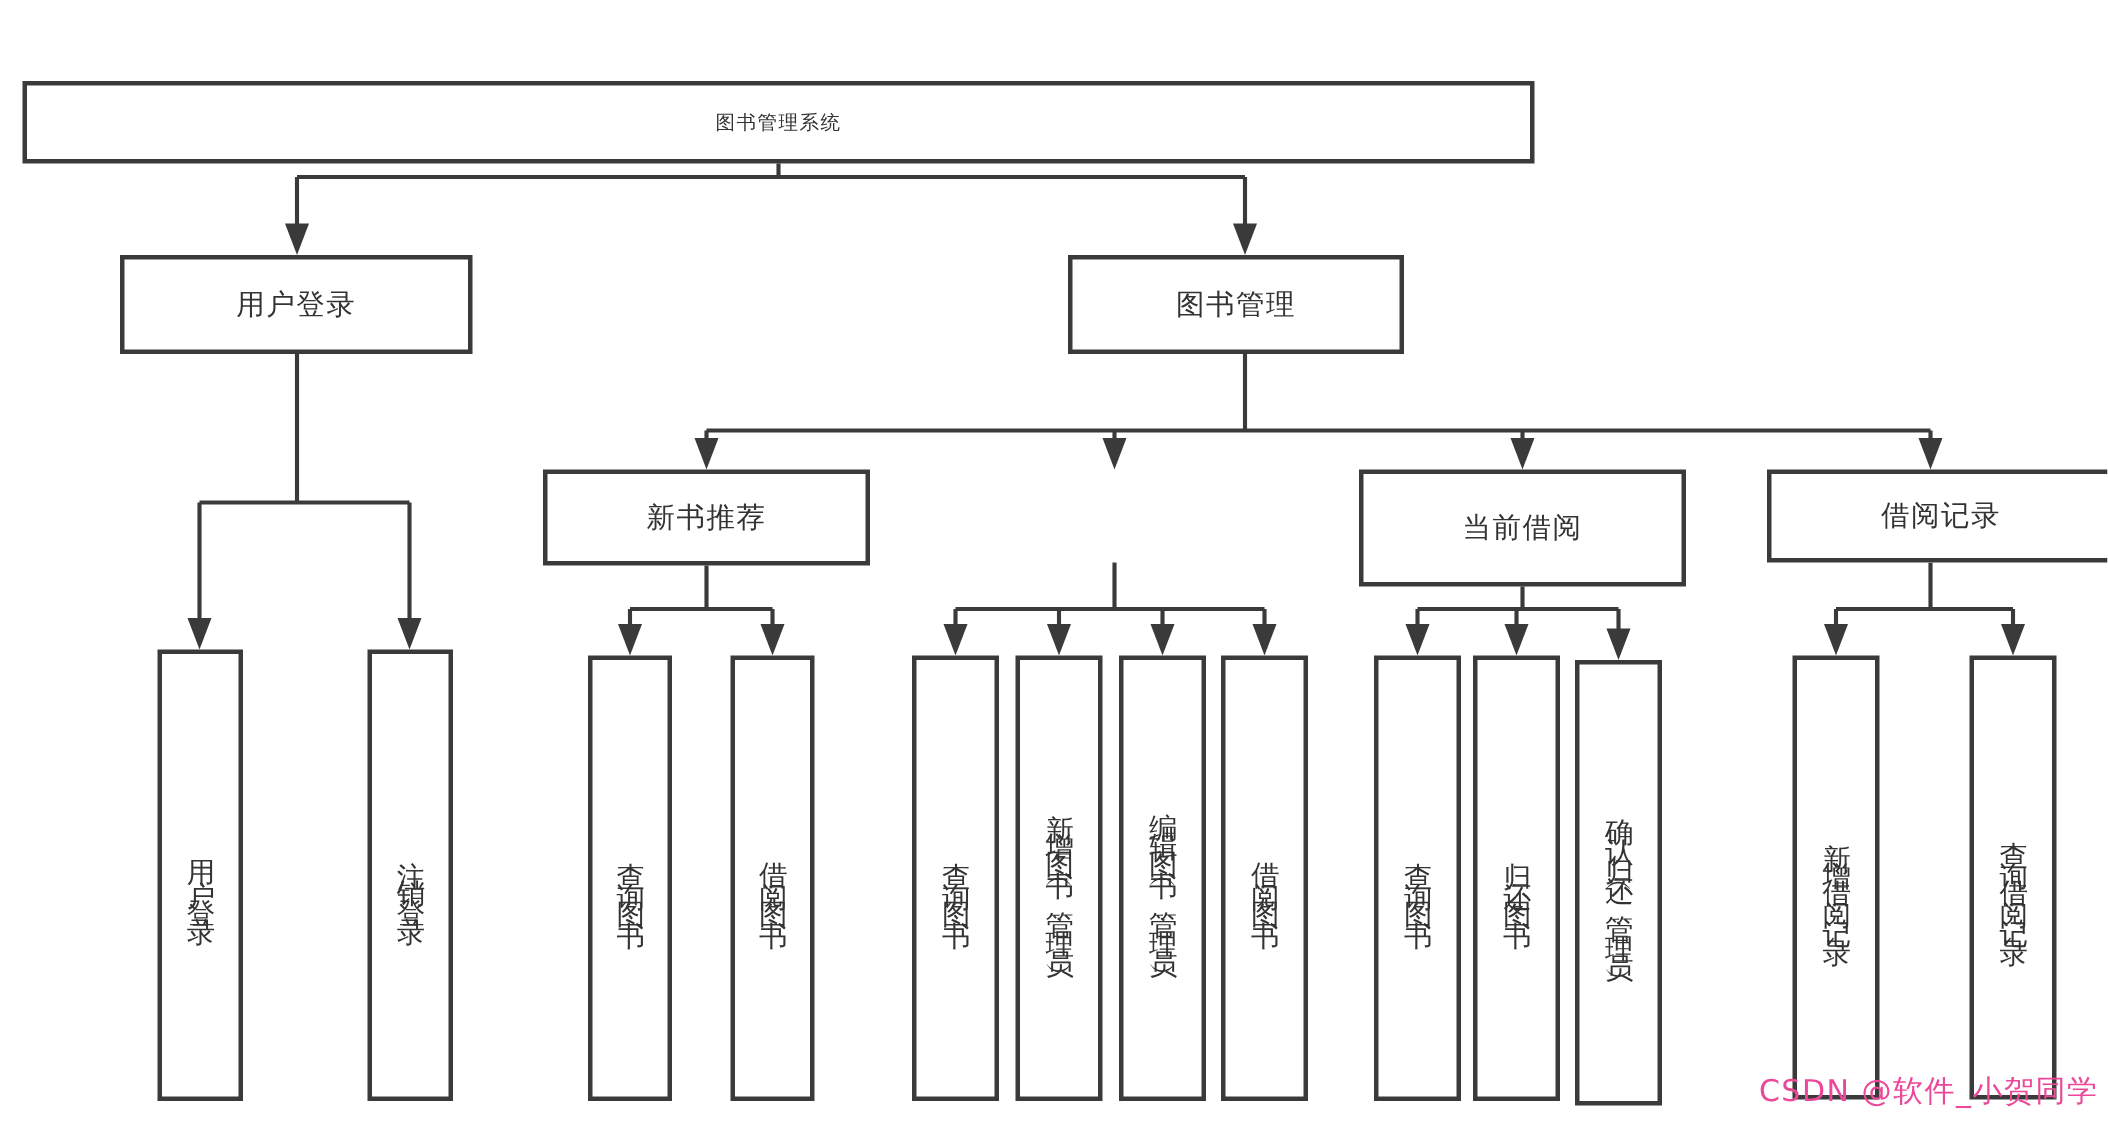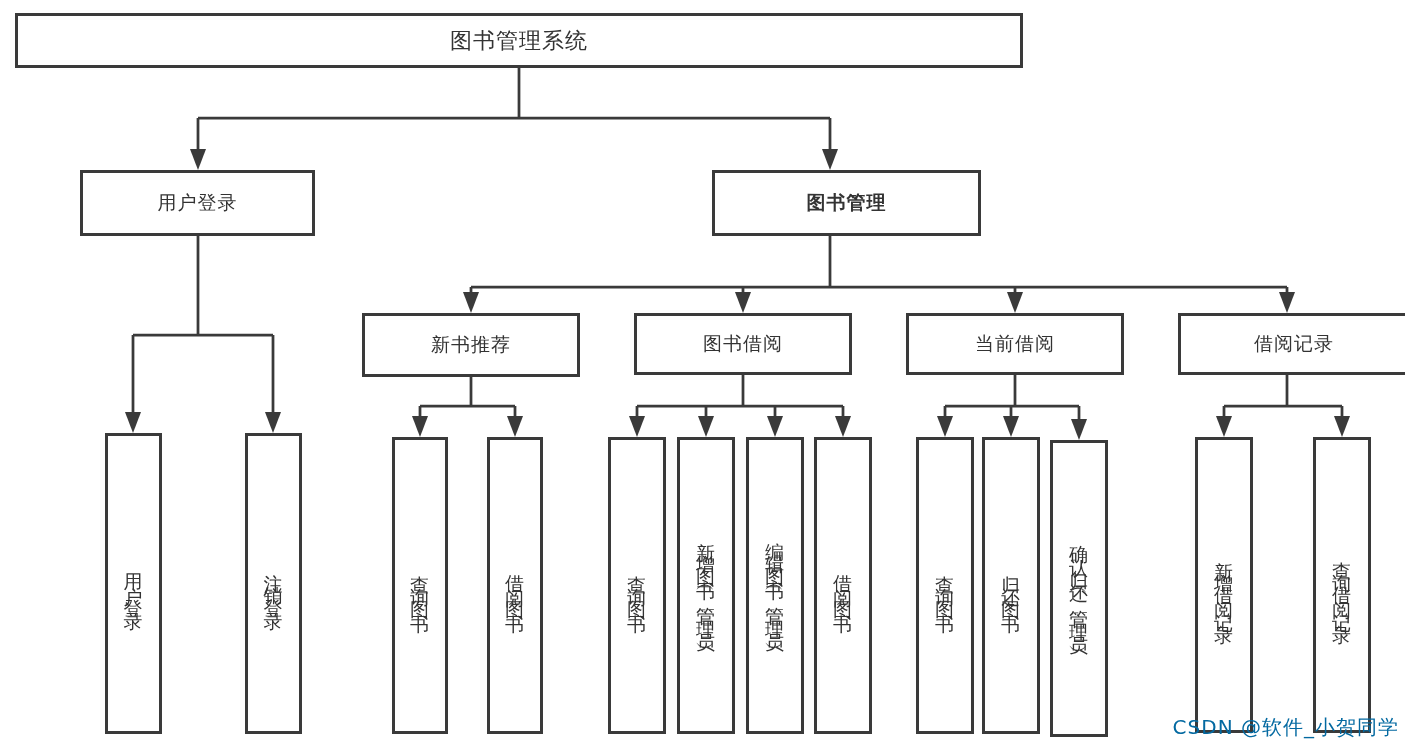--- a/index.html
+++ b/index.html
@@ -20,34 +20,34 @@
     position: absolute;
     box-sizing: border-box;
     background: #ffffff;
     border: 3px solid #3a3a3a;
     display: flex;
     align-items: center;
     justify-content: center;
     color: #333333;
   }
   .hbox { font-size: 19px; letter-spacing: 1px; }
-  .root-box { font-size: 22px; }
+  .root-box { font-size: 13px; margin-top: 41px; }
   .vbox span {
     writing-mode: vertical-lr;
     font-size: 19px;
     letter-spacing: 13px;
     line-height: 1;
     color: #333333;
   }
   .watermark {
     position: absolute;
     right: 6px;
     top: 714px;
     font-size: 20px;
-    color: #0369a1;
+    color: #ec4899;
     letter-spacing: 1px;
     white-space: nowrap;
   }
 </style>
 </head>
 <body>
 
 <div class="canvas">
 
   <svg class="connectors" viewBox="0 0 1405 747" xmlns="http://www.w3.org/2000/svg">
@@ -116,31 +116,28 @@
     </g>
   </svg>
 
   <div class="box hbox root-box" style="left:15px;top:13px;width:1008px;height:55px;">
     <span>图书管理系统</span>
   </div>
 
   <div class="box hbox" style="left:80px;top:170px;width:235px;height:66px;">
     <span>用户登录</span>
   </div>
-  <div class="box hbox" style="left:712px;top:170px;width:269px;height:66px;font-weight:bold;">
+  <div class="box hbox" style="left:712px;top:170px;width:224px;height:66px;">
     <span>图书管理</span>
   </div>
 
   <div class="box hbox" style="left:362px;top:313px;width:218px;height:64px;">
     <span>新书推荐</span>
   </div>
-  <div class="box hbox" style="left:634px;top:313px;width:218px;height:62px;">
-    <span>图书借阅</span>
-  </div>
-  <div class="box hbox" style="left:906px;top:313px;width:218px;height:62px;">
+  <div class="box hbox" style="left:906px;top:313px;width:218px;height:78px;">
     <span>当前借阅</span>
   </div>
   <div class="box hbox" style="left:1178px;top:313px;width:232px;height:62px;">
     <span>借阅记录</span>
   </div>
 
   <div class="box vbox" style="left:105px;top:433px;width:57px;height:301px;">
     <span>用户登录</span>
   </div>
   <div class="box vbox" style="left:245px;top:433px;width:57px;height:301px;">

